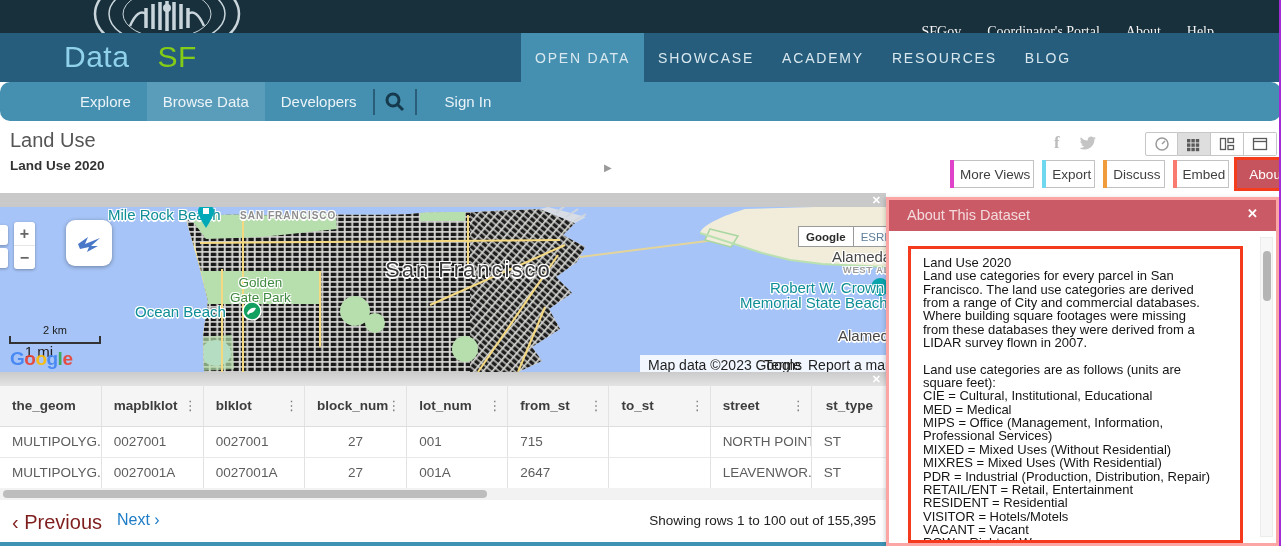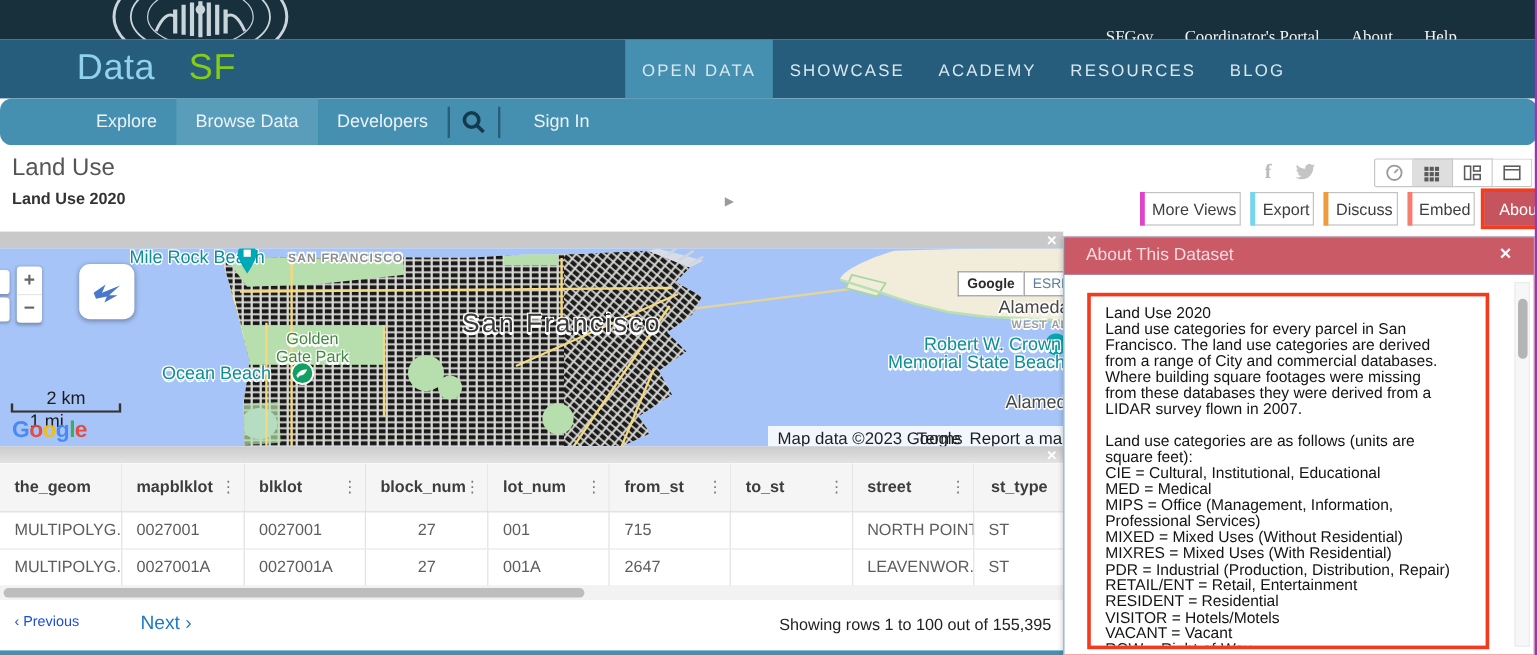--- a/index.html
+++ b/index.html
@@ -60,45 +60,45 @@
   .zoomctl { position:absolute; left:14px; top:15px; width:21px; height:47px; background:#fff; border-radius:3px; box-shadow:0 1px 3px rgba(0,0,0,0.3); }
   .zoomctl .zi { height:23px; display:flex; align-items:center; justify-content:center; color:#666; font-size:16px; font-weight:bold; }
   .zoomctl .sep { height:1px; background:#e6e6e6; }
   .edge-ctl { position:absolute; left:-10px; top:18px; width:18px; height:20px; background:#fff; border-radius:3px; box-shadow:0 1px 3px rgba(0,0,0,0.3); }
   .edge-ctl2 { position:absolute; left:-10px; top:41px; width:18px; height:20px; background:#fff; border-radius:3px; box-shadow:0 1px 3px rgba(0,0,0,0.3); }
   .bird-btn { position:absolute; left:66px; top:13px; width:46px; height:46px; background:#fff; border-radius:9px; box-shadow:0 1px 4px rgba(0,0,0,0.35); display:flex; align-items:center; justify-content:center; }
   .basemap-toggle { position:absolute; left:798px; top:19px; display:flex; height:21px; }
   .bm { background:#fff; border:1px solid #9a9a9a; font-size:11.5px; display:flex; align-items:center; padding:0 7px; }
   .bm.google { font-weight:bold; color:#2b2b2b; border-right:none; }
   .bm.esri { color:#5e7e99; }
-  .scale-km { position:absolute; left:10px; top:117px; width:90px; text-align:center; font-size:15px; color:#1c1c1c; }
+  .scale-km { position:absolute; left:10px; top:117px; width:90px; text-align:center; font-size:11px; color:#1c1c1c; }
   .scale-svg { position:absolute; left:8px; top:129px; }
   .scale-mi { position:absolute; left:8px; top:136px; width:62px; text-align:center; font-size:15px; color:#1c1c1c; }
   .attrib { position:absolute; left:640px; top:148px; width:254px; height:17px; background:rgba(255,255,255,0.85); font-size:14px; color:#1f1f1f; }
   .attrib span { position:absolute; top:2px; white-space:nowrap; }
   .google-logo { position:absolute; left:10px; top:141px; font-size:19px; font-weight:bold; letter-spacing:-0.5px; opacity:0.92; }
   .pin { position:absolute; }
 
   .grid { position:absolute; left:0; top:386px; width:886px; background:#fff; overflow:hidden; }
   .grid table { border-collapse:collapse; table-layout:fixed; width:888px; }
   .grid th, .grid td { border-right:1px solid #e2e2e2; border-bottom:1px solid #e8e8e8; font-size:13.5px; padding:0 12px; overflow:hidden; white-space:nowrap; }
   .grid th { height:40px; background:#f5f5f5; color:#3d3d3d; text-align:left; font-weight:bold; border-bottom:1px solid #ddd; position:relative; }
   .grid td { height:31px; color:#5d5d5d; background:#fff; }
   .grid td.num { text-align:center; }
   .kebab { position:absolute; right:6px; top:12px; color:#777; font-size:13px; font-weight:normal; }
   .hscroll { position:absolute; left:0; top:488px; width:886px; height:12px; background:#f2f2f2; }
   .hthumb { position:absolute; left:3px; top:2px; width:484px; height:8px; background:#bdbdbd; border-radius:4px; }
 
   .footer { position:absolute; left:0; top:500px; width:886px; height:42px; background:#fff; }
-  .prev { position:absolute; left:12px; top:11px; font-size:12px; color:#1d4ed8; }
+  .prev { position:absolute; left:12px; top:11px; font-size:20px; color:#7f1d1d; }
   .next { position:absolute; left:117px; top:11px; font-size:16px; color:#1d7cc5; }
   .rowstatus { position:absolute; right:10px; top:13px; font-size:13.5px; color:#222; }
   .bottom-line { position:absolute; left:0; top:542px; width:1281px; height:4px; background:#3e93b5; }
 
-  .about-panel { position:absolute; left:886px; top:197px; width:393px; height:349px; background:#0ea5e9; border:1px solid #fca5a5; box-shadow:-1px 1px 4px rgba(0,0,0,0.18); }
+  .about-panel { position:absolute; left:886px; top:197px; width:393px; height:349px; background:#a21caf; border:3px solid #fca5a5; box-shadow:-1px 1px 4px rgba(0,0,0,0.18); }
   .about-header { position:absolute; left:0; top:0; width:100%; height:31px; background:#ca5a66; }
   .about-title { position:absolute; left:18px; top:7px; color:rgba(255,255,255,0.78); font-size:14.5px; }
   .about-x { position:absolute; right:18px; top:6px; color:#fff; font-size:13px; font-weight:bold; }
   .about-body { position:absolute; left:0; top:31px; right:0; bottom:0; background:#fff; }
   .red-box { position:absolute; left:19px; top:15px; width:335px; height:297px; border:3px solid #f4391c; overflow:hidden; }
   .about-text { position:absolute; left:12px; top:7px; width:318px; font-size:13px; line-height:13.35px; color:#141414; white-space:pre; }
   .vscroll { position:absolute; right:3px; top:6px; width:13px; bottom:6px; background:#f7f7f7; border:1px solid #ececec; }
   .vthumb { position:absolute; left:2px; top:13px; width:8px; height:50px; background:#b5b5b5; border-radius:4px; }
 
   .right-edge { position:absolute; right:0; top:0; width:2px; height:546px; background:#a22bd6; }

